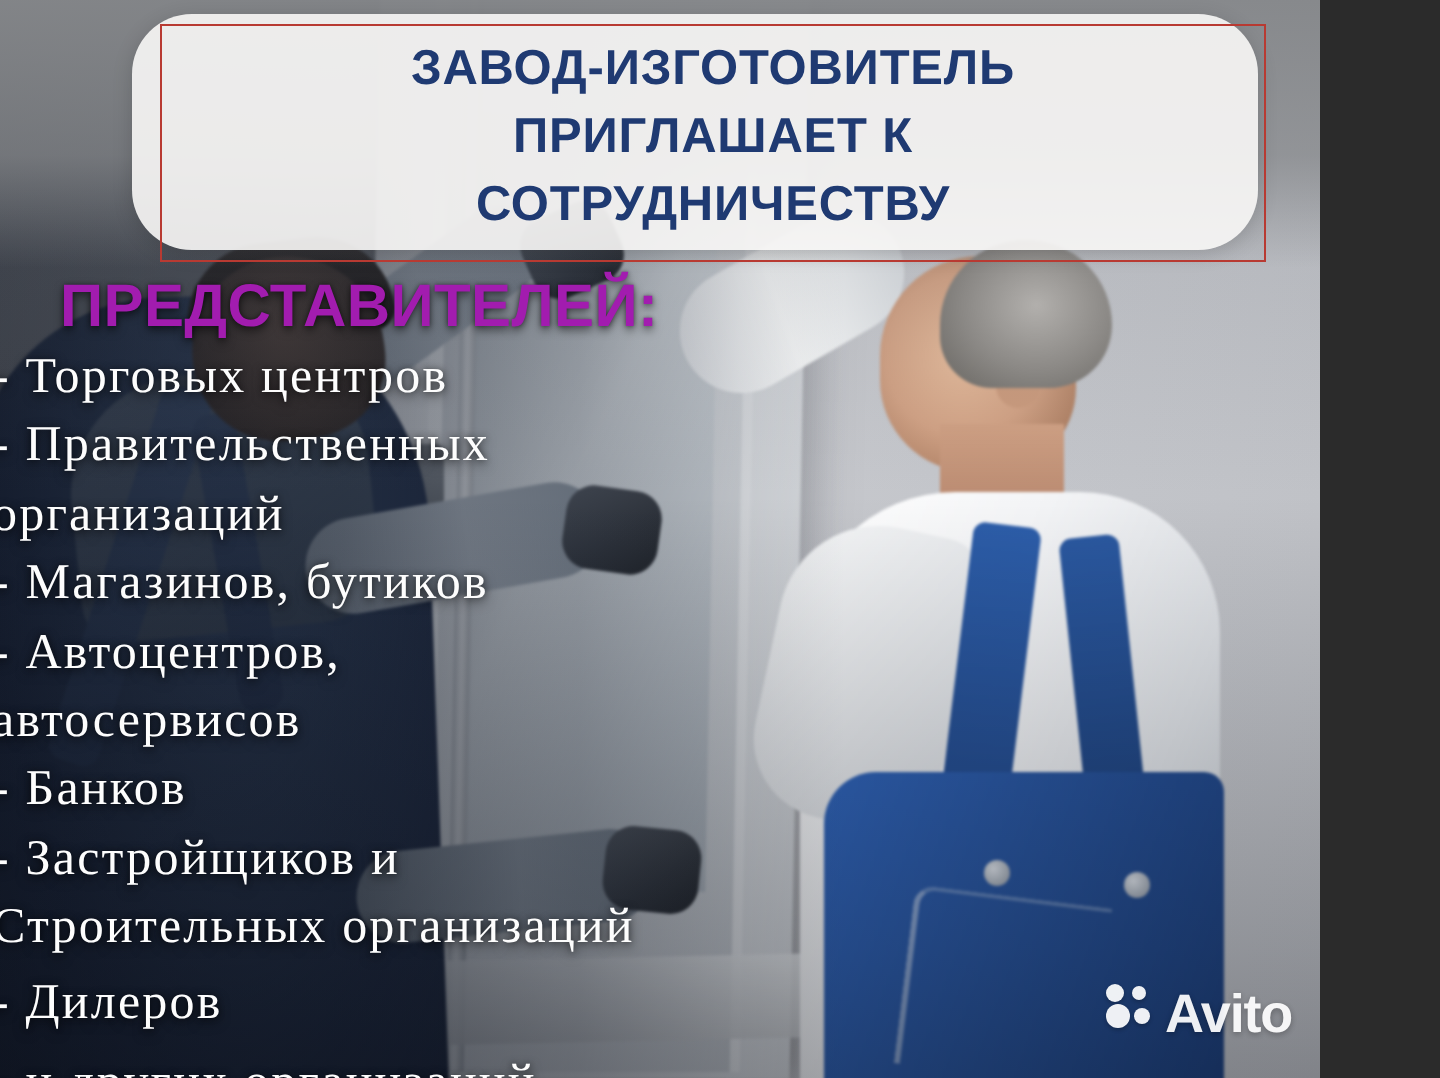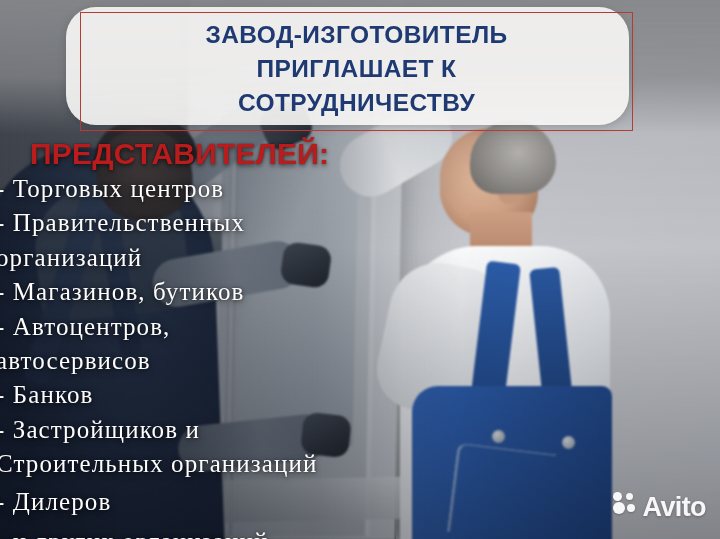--- a/index.html
+++ b/index.html
@@ -1,21 +1,21 @@
 <!DOCTYPE html>
 <html><head>
 <meta charset="utf-8">
 <style>
   html, body {
     margin: 0; padding: 0;
     background: #2b2b2b;
   }
   #stage {
     position: relative;
-    width: 720px; height: 539px;
+    width: 660px; height: 539px;
     overflow: hidden;
     font-family: "Liberation Sans", sans-serif;
     background: #c3c5ca;
   }
 
   
   .photo { position:absolute; inset:0; overflow:hidden; }
 
   
   .wall-right {
@@ -235,21 +235,21 @@
     white-space: pre-line;
   }
 
   
   .lead {
     position:absolute; left:30px; top:137px;
     font-family: "Liberation Sans", sans-serif;
     font-weight: bold;
     font-size: 30px;
     letter-spacing: .2px;
-    color: #b91c1c;
+    color: #a21caf;
     text-shadow: 0 2px 5px rgba(0,0,0,.55), 0 0 2px rgba(0,0,0,.4);
     white-space: nowrap;
   }
   .bullets {
     position:absolute; left:-4px; top:172px;
     width: 420px;
   }
   .bullets li {
     list-style:none;
     font-family: "Liberation Serif", serif;

